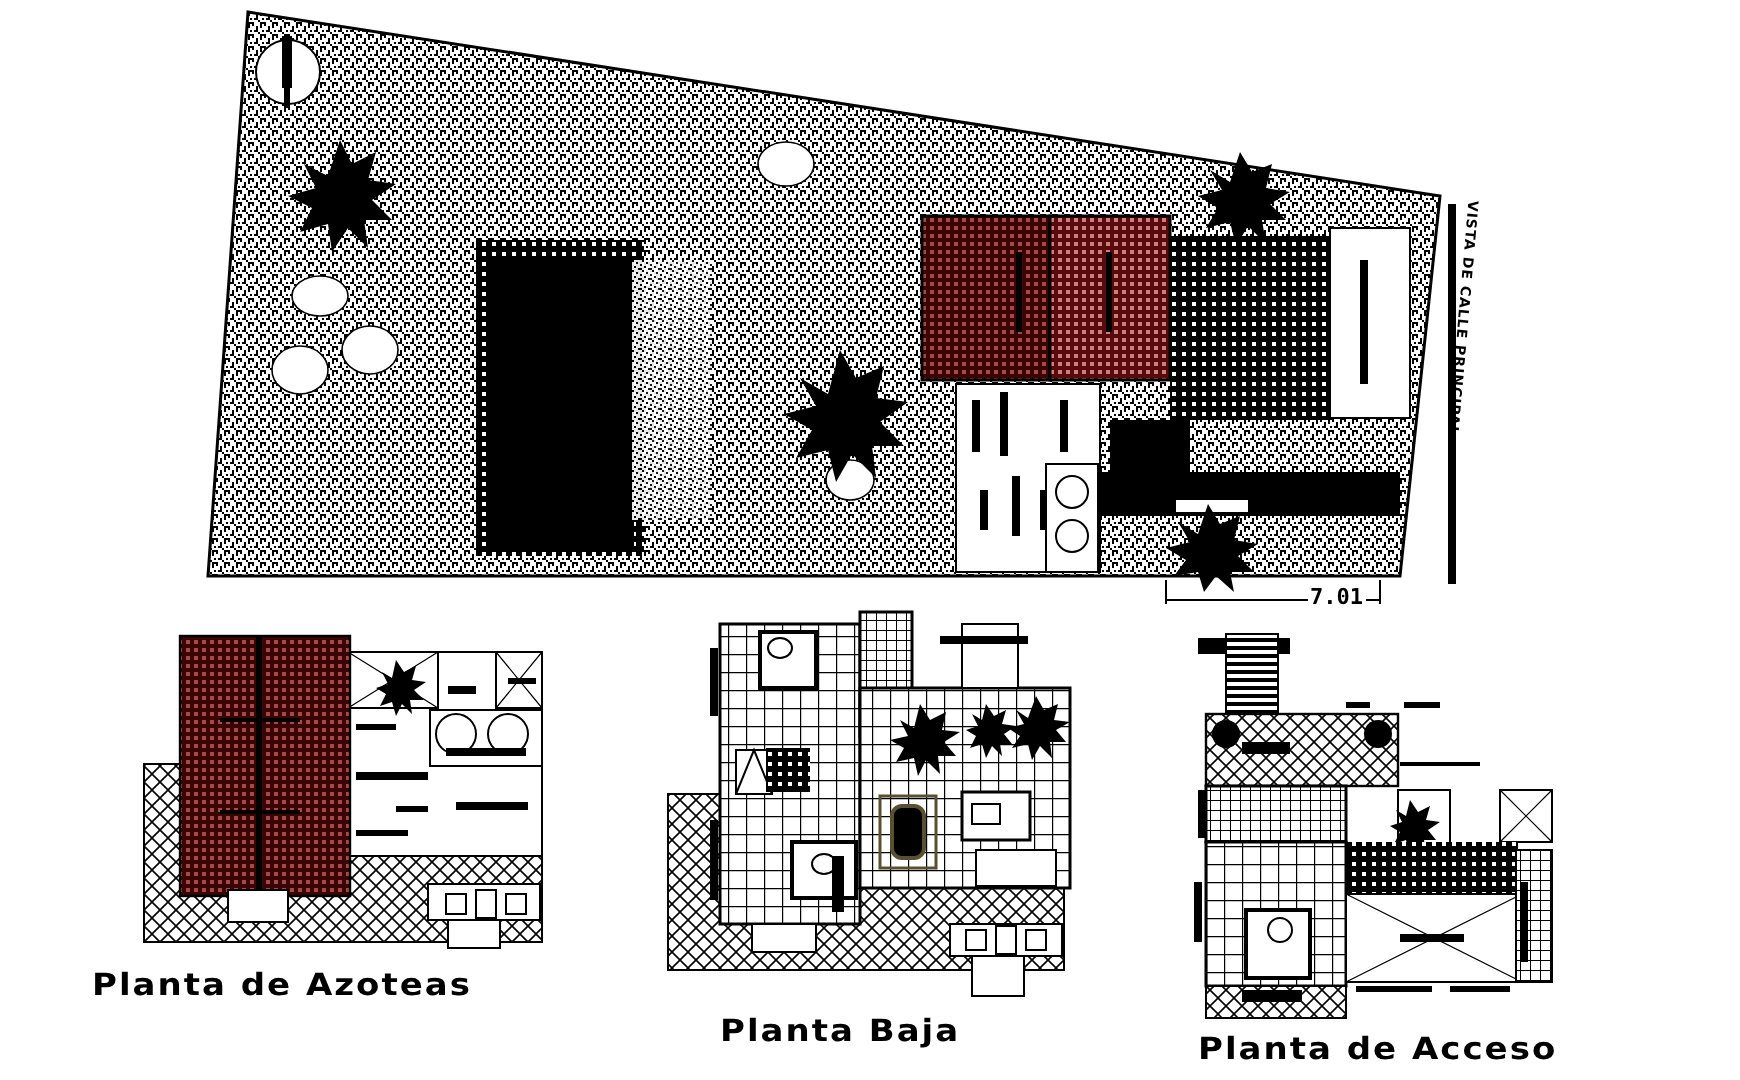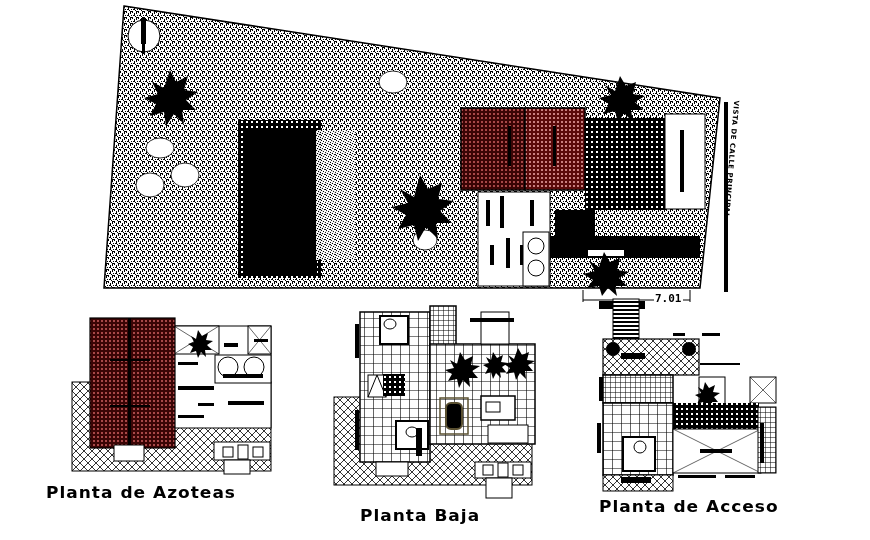--- a/index.html
+++ b/index.html
@@ -228,21 +228,21 @@
     <rect x="48" y="162" width="32" height="14" fill="#fff" stroke="#000"></rect>
     <rect x="147" y="162" width="56" height="16" fill="#fff" stroke="#000"></rect>
     <rect x="155" y="165" width="10" height="10" fill="none" stroke="#000"></rect>
     <rect x="170" y="163" width="10" height="14" fill="none" stroke="#000"></rect>
     <rect x="185" y="165" width="10" height="10" fill="none" stroke="#000"></rect>
     <rect x="158" y="178" width="26" height="20" fill="#fff" stroke="#000"></rect>
   </svg>
   <span class="label" style="left:32px;top:206px;font-size:17px;">Planta Baja</span>
 </div>
 
-<div style="position:absolute;left:585px;top:297px;width:260px;height:225px;text-align:center;">
+<div style="position:absolute;left:585px;top:315px;width:260px;height:225px;text-align:center;">
   <svg width="200" height="195" viewBox="0 0 200 195">
     <rect x="14" y="4" width="46" height="8" fill="#000"></rect>
     <rect x="28" y="2" width="26" height="40" fill="url(#stairs)" stroke="#000"></rect>
     <rect x="18" y="42" width="96" height="36" fill="url(#crosshatch)" stroke="#000" stroke-width="1.2"></rect>
     <circle cx="28" cy="52" r="7" fill="#000"></circle>
     <circle cx="104" cy="52" r="7" fill="#000"></circle>
     <rect x="36" y="56" width="24" height="6" fill="#000"></rect>
     <rect x="18" y="78" width="70" height="28" fill="url(#finegrid)" stroke="#000" stroke-width="1.5"></rect>
     <rect x="14" y="80" width="4" height="24" fill="#000"></rect>
     <rect x="114" y="80" width="26" height="28" fill="#fff" stroke="#000"></rect>

